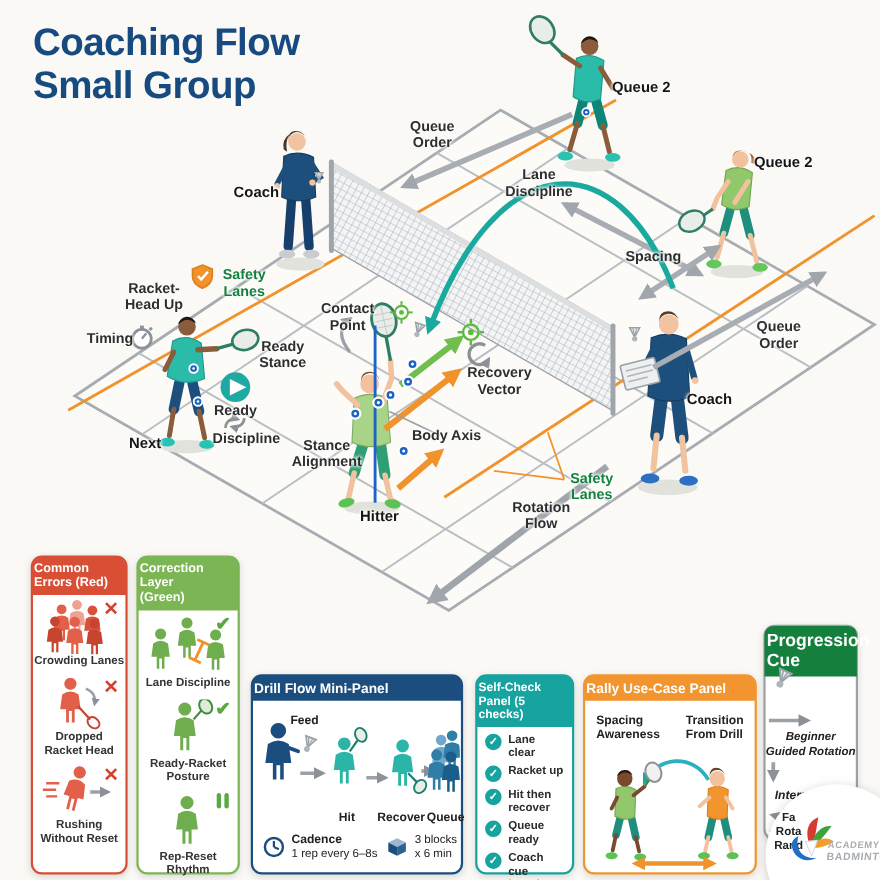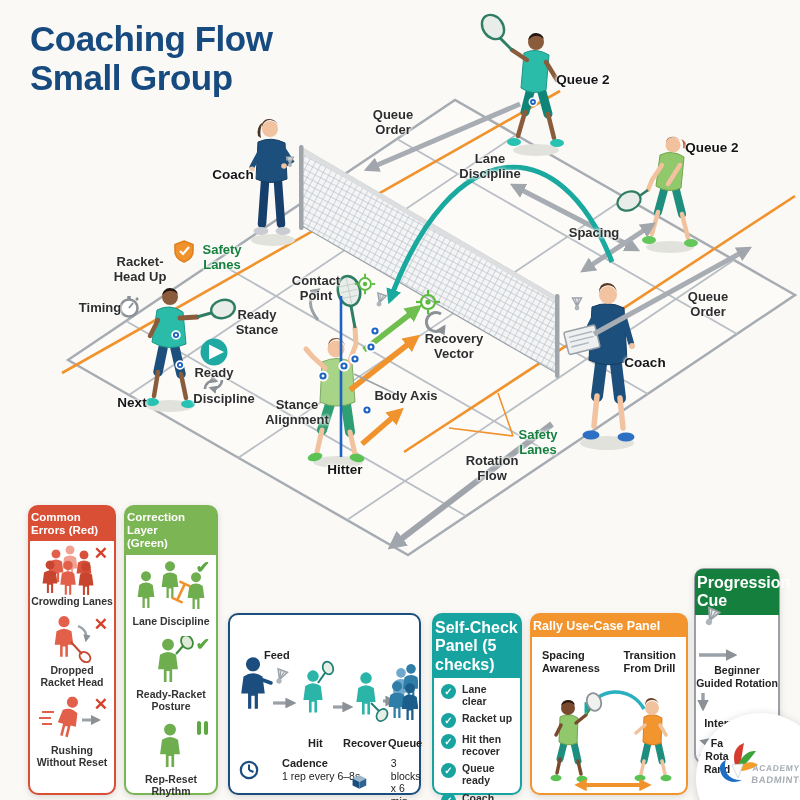--- a/index.html
+++ b/index.html
@@ -27,28 +27,28 @@
   .pauseic{position:absolute;display:flex;gap:3px;}
   .pauseic i{display:block;width:4px;height:14px;background:#5BA843;border-radius:2px;}
   .item{position:relative;text-align:center;}
   
   .chkrow{display:flex;align-items:flex-start;gap:6px;margin:5px 7px 0;}
   .chkdot{flex:0 0 15px;width:15px;height:15px;border-radius:50%;background:#17A3A0;color:#fff;
           font-size:10px;font-weight:800;line-height:15px;text-align:center;margin-top:1px;}
   .chklab{font-weight:700;font-size:10.5px;line-height:1.15;color:#2B2B2B;white-space:pre-line;}
   
   .steplab{position:absolute;font-weight:700;font-size:11px;color:#222;}
-  .foot{position:absolute;display:flex;align-items:center;gap:22px;}
+  .foot{position:absolute;display:flex;align-items:center;gap:5px;}
   .foottxt{font-size:10.5px;line-height:1.2;color:#222;white-space:pre-line;}
   .foottxt b{display:block;font-size:11px;}
   
   .rallylab{position:absolute;font-weight:700;font-size:11px;line-height:1.15;color:#222;white-space:pre-line;}
   
   .progbody{position:absolute;left:0;right:0;top:36px;text-align:center;}
-  .proglvl{font-weight:700;font-size:10.5px;line-height:1.2;color:#222;white-space:pre-line;margin:2px 0;}
+  .proglvl{font-weight:700;font-size:10.5px;line-height:1.2;color:#222;white-space:pre-line;margin:2px 0;font-style:italic;}
   .proglvl.b{font-weight:800;font-size:11px;}
   .progpartial{position:absolute;left:700px;top:737px;width:34px;text-align:center;font-weight:700;
                font-size:10.5px;line-height:1.25;color:#222;z-index:6;}
   
   .badge{position:absolute;left:696px;top:713px;width:130px;height:130px;border-radius:50%;background:#fff;
          box-shadow:0 2px 10px rgba(0,0,0,.18);z-index:5;}
   .badgeword{position:absolute;left:752px;top:763px;z-index:7;color:#A7ADB3;font-weight:800;
              font-size:8.5px;line-height:1.25;letter-spacing:.6px;transform:skewX(-6deg);}
   .badgelogo{position:absolute;left:718px;top:738px;z-index:7;}
 </style>
@@ -386,20 +386,21 @@
         </span>
       <svg width="88" height="52" viewBox="0 0 88 52">
         <use href="#p-sil" transform="translate(44,26) scale(1.6)" fill="#6FAE4F"></use>
       </svg>
       <div class="cap">Rep-Reset
 Rhythm</div>
     </div>
   </div>
 
   <div class="panel" style="left:228px;top:613px;width:193px;height:182px;border:2px solid #1B4E7F">
+    <div class="phead" style="background:#1B4E7F;font-size:12.5px">Drill Flow Mini-Panel</div>
     <div class="steplab" style="left:34px;top:34px">Feed</div>
     <svg class="abs" style="left:3px;top:40px" width="185" height="88" viewBox="0 0 185 88">
       <use href="#p-sil" transform="translate(20,30) scale(1.9)" fill="#1B4E7F"></use>
       <path d="M27,24 L38,28" stroke="#1B4E7F" stroke-width="3.5" stroke-linecap="round"></path>
       <use href="#shu" transform="translate(46,26) rotate(20) scale(1.1)"></use>
       <line x1="40" y1="48" x2="60" y2="48" stroke="#9AA1A7" stroke-width="3.2" marker-end="url(#ah-gray2)"></line>
       <use href="#p-sil" transform="translate(80,38) scale(1.55)" fill="#2BB5A8"></use>
       <line x1="85" y1="28" x2="92" y2="18" stroke="#1E7E74" stroke-width="2"></line>
       <ellipse cx="95" cy="13" rx="5" ry="6.5" fill="#E6EEE6" stroke="#1E7E74" stroke-width="1.7" transform="rotate(-25 95 13)"></ellipse>
       <line x1="100" y1="52" x2="117" y2="52" stroke="#9AA1A7" stroke-width="3.2" marker-end="url(#ah-gray2)"></line>
@@ -427,21 +428,21 @@
         <path d="M3,7 L11,3 L19,7 L11,11 Z" fill="#9DB7CE"></path>
         <path d="M3,7 L11,11 L11,19 L3,15 Z" fill="#1B4E7F"></path>
         <path d="M19,7 L11,11 L11,19 L19,15 Z" fill="#2F6291"></path>
       </svg>
       <div class="foottxt">3 blocks
 x 6 min</div>
     </div>
   </div>
 
   <div class="panel" style="left:432px;top:613px;width:90px;height:182px;border:2px solid #17A3A0">
-    <div class="phead" style="background:#17A3A0;font-size:16px">Self-Check
+    <div class="phead" style="background:#17A3A0;font-size:11px">Self-Check
 Panel (5 checks)</div>
     <div class="chkrow">
         <span class="chkdot">✓</span>
         <span class="chklab">Lane clear</span>
       </div>
     <div class="chkrow">
         <span class="chkdot">✓</span>
         <span class="chklab">Racket up</span>
       </div>
     <div class="chkrow">

